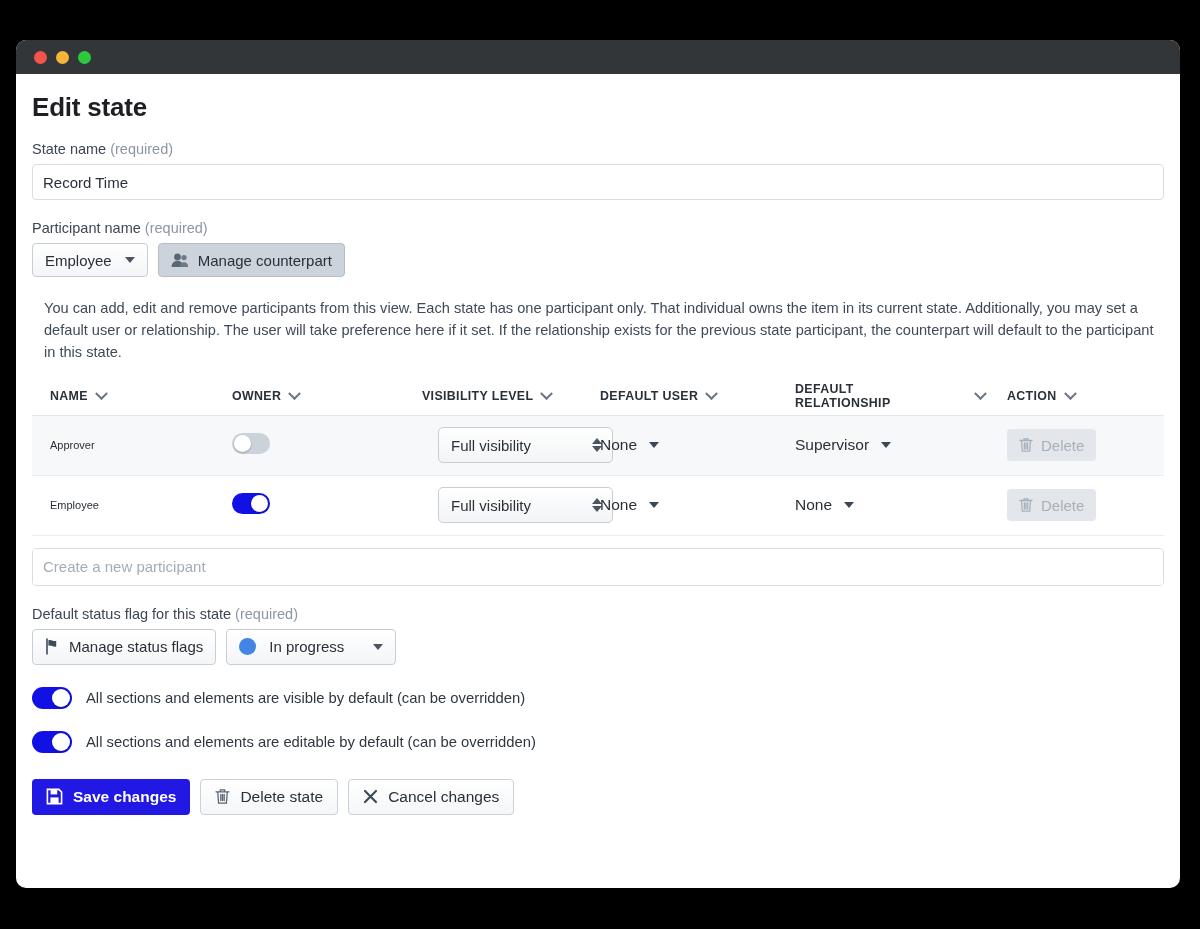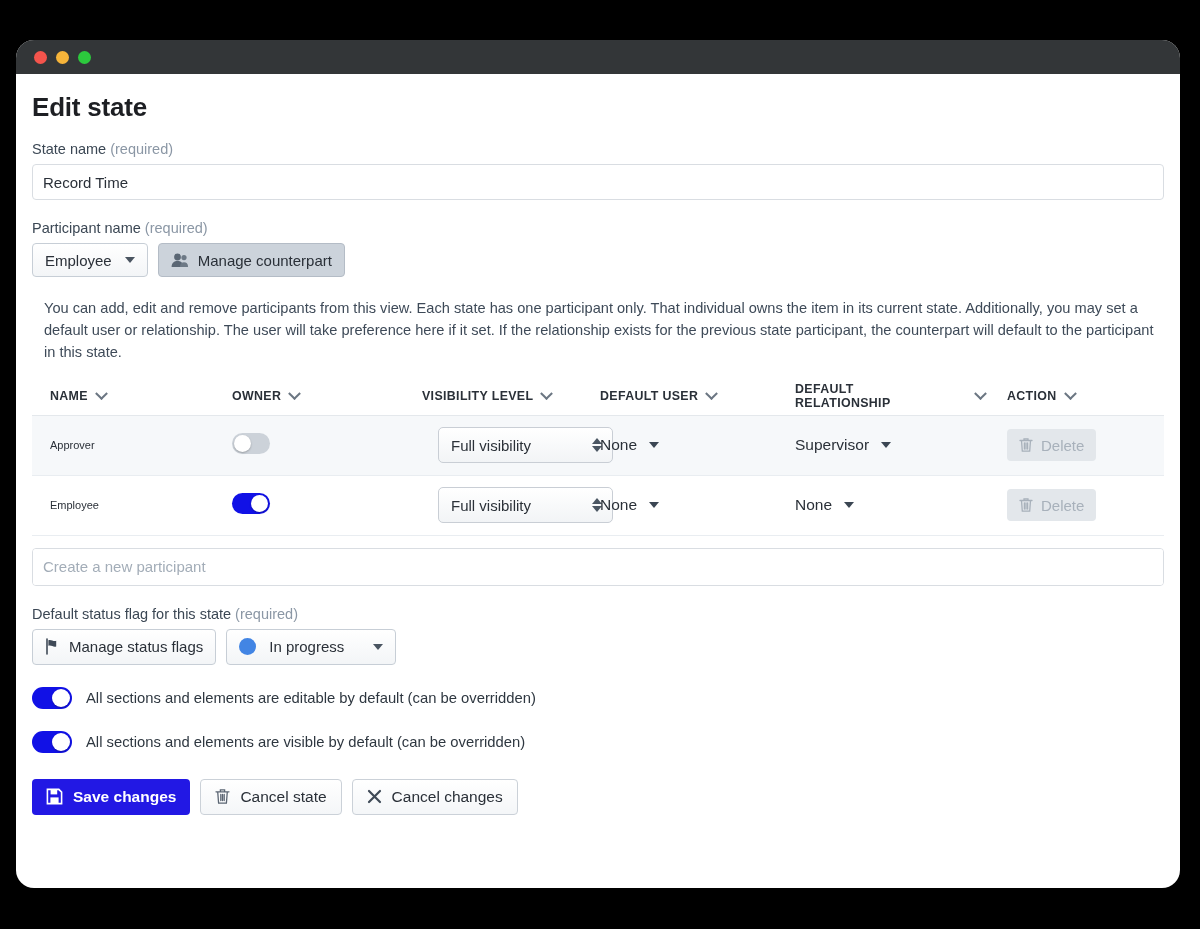--- a/index.html
+++ b/index.html
@@ -6,21 +6,21 @@
   html, body {
     margin: 0; padding: 0;
     width: 1200px; height: 929px;
     background: #000000;
     font-family: "Liberation Sans", sans-serif;
   }
   .window {
     position: absolute;
     left: 16px; top: 40px;
     width: 1164px; height: 848px;
-    border-radius: 18px;
+    border-radius: 10px;
     background: #ffffff;
     overflow: hidden;
   }
   .titlebar {
     height: 34px;
     background: #333638;
     display: flex;
     align-items: center;
     padding-left: 18px;
     gap: 9px;
@@ -451,48 +451,48 @@
         <span class="statusdot"></span>
         <span style="margin:0 16px 0 4px">In progress</span>
         <span class="caret"></span>
       </button>
     </div>
 
     <div class="checkline">
       <span class="toggle lg on">
           <span class="knob"></span>
         </span>
-      <span class="txt">All sections and elements are editable by default (can be overridden)</span>
+      <span class="txt">All sections and elements are visible by default (can be overridden)</span>
     </div>
 
     <div class="checkline">
       <span class="toggle lg on">
           <span class="knob"></span>
         </span>
-      <span class="txt">All sections and elements are visible by default (can be overridden)</span>
+      <span class="txt">All sections and elements are editable by default (can be overridden)</span>
     </div>
 
     <div class="footer">
       <button class="btn-primary">
         <span>
           <svg width="17" height="17" viewBox="0 0 17 17">
             <path d="M1.4 1.4h11.4l2.8 2.8v11.4H1.4Z" stroke="#ffffff" stroke-width="1.6" fill="none"></path>
             <rect x="4.6" y="1.4" width="6.6" height="5" fill="#ffffff"></rect>
             <rect x="4.4" y="9.4" width="8.2" height="6.2" fill="#ffffff"></rect>
           </svg>
         </span>
         <span>Save changes</span>
       </button>
       <button class="btn-secondary">
         <span>
           <svg width="15" height="17" viewBox="0 0 15 17">
             <path d="M1 3.8h13M5.4 3.8V1.9h4.2v1.9M2.7 3.8l.9 11.4h7.8l.9-11.4M5.8 6.4v6.2M7.5 6.4v6.2M9.2 6.4v6.2" stroke="#5b6573" stroke-width="1.3" fill="none" stroke-linecap="round"></path>
           </svg>
         </span>
-        <span>Cancel state</span>
+        <span>Delete state</span>
       </button>
       <button class="btn-secondary">
         <span>
           <svg width="15" height="15" viewBox="0 0 15 15">
             <path d="M2 2 L13 13 M13 2 L2 13" stroke="#3f4a57" stroke-width="2.2" stroke-linecap="round"></path>
           </svg>
         </span>
         <span>Cancel changes</span>
       </button>
     </div>

